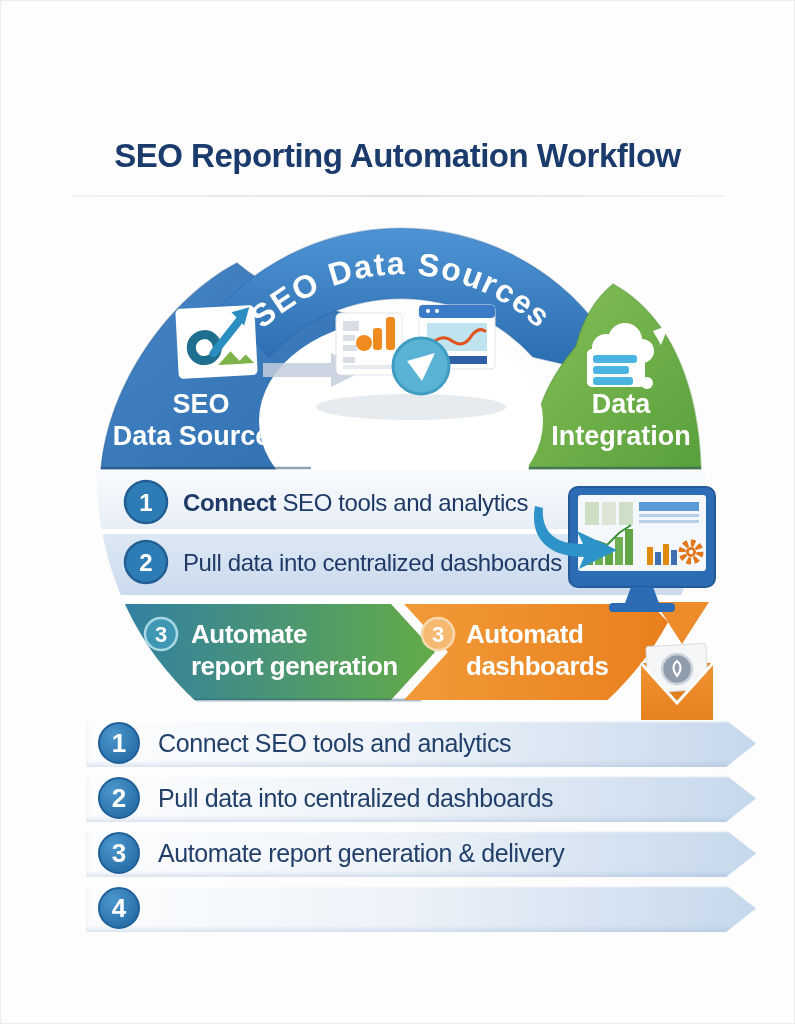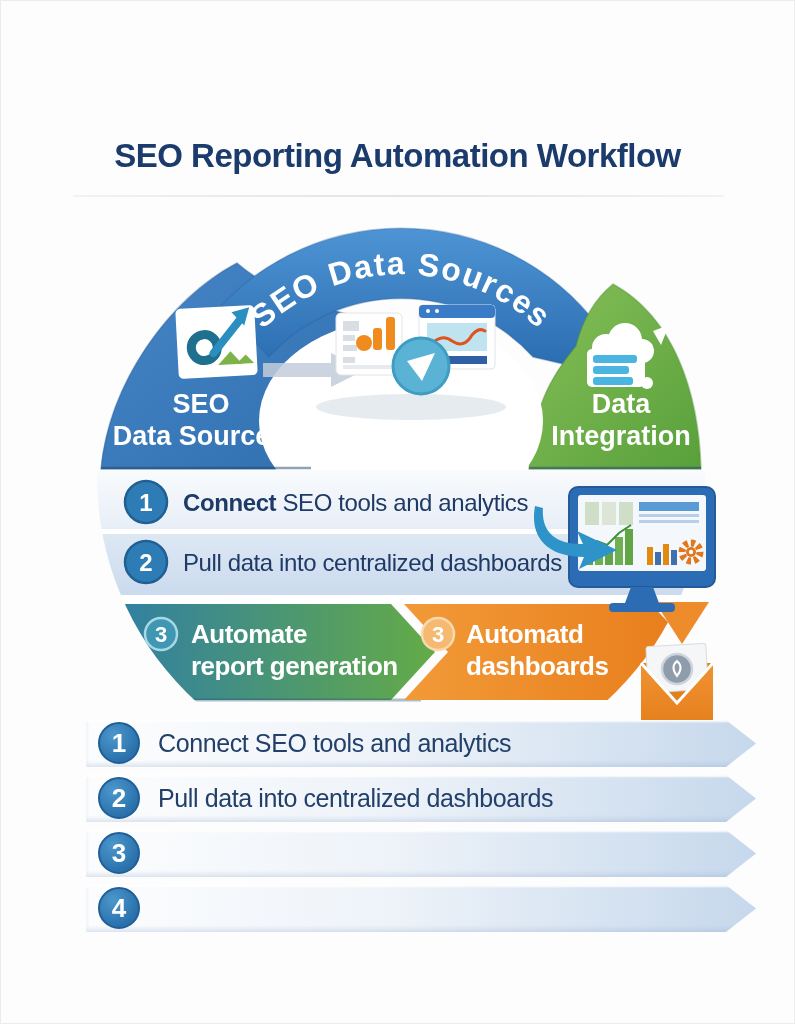--- a/index.html
+++ b/index.html
@@ -254,20 +254,21 @@
     <div class="cl-circle">
         <span>2</span>
       </div>
     <div class="cl-text">Pull data into centralized dashboards</div>
   </div>
   <div class="cl-row" style="top:829px">
     <div class="cl-band"></div>
     <div class="cl-circle">
         <span>3</span>
       </div>
+    <div class="cl-text">Automate report generation &amp; delivery</div>
   </div>
   <div class="cl-row" style="top:884px">
     <div class="cl-band"></div>
     <div class="cl-circle">
         <span>4</span>
       </div>
   </div>
 
 </div>
 

